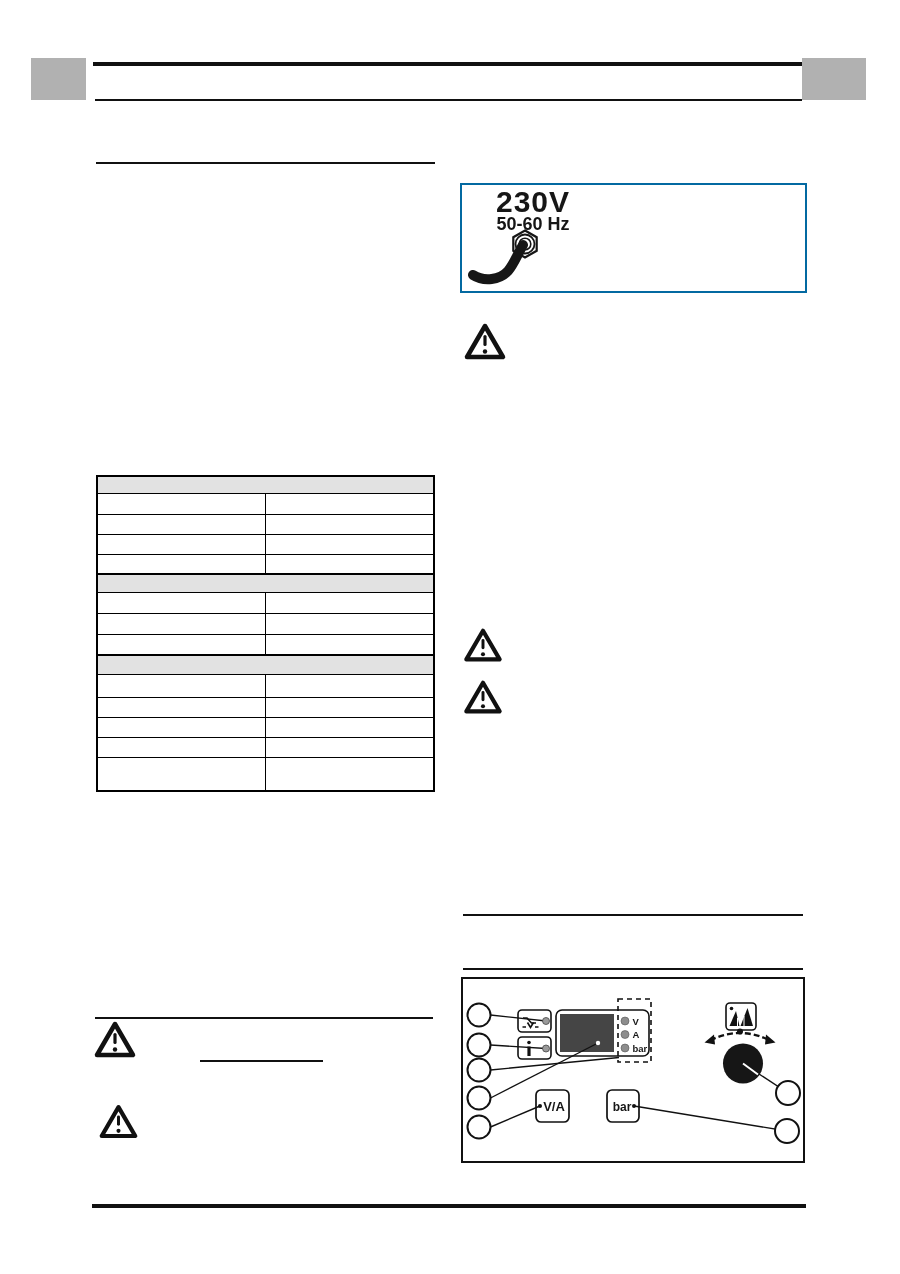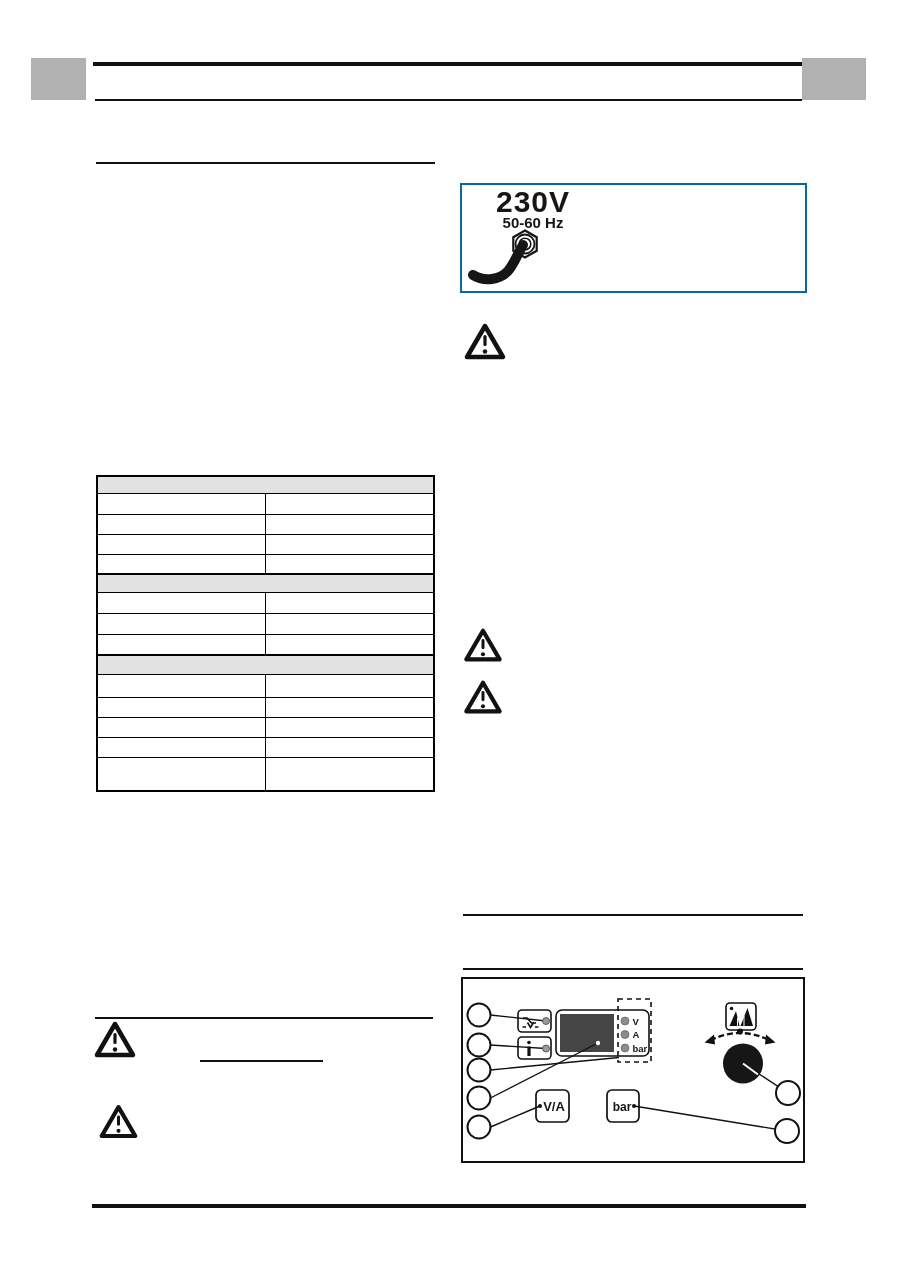--- a/index.html
+++ b/index.html
@@ -28,21 +28,21 @@
   .power-box{
     position:absolute;left:460px;top:183px;width:347px;height:110px;
     border:2px solid #0369a1;box-sizing:border-box;background:#fff;
   }
   .power-voltage{
     position:absolute;left:18px;top:0px;width:106px;text-align:center;
     font-size:30px;font-weight:bold;letter-spacing:1px;color:#161616;
   }
   .power-freq{
     position:absolute;left:18px;top:29px;width:106px;text-align:center;
-    font-size:15px;font-weight:bold;color:#161616;
+    font-size:18px;font-weight:bold;color:#161616;
   }
 
   .warning{position:absolute;width:44px;height:40px;}
 
   .panel-svg{position:absolute;left:461px;top:977px;}
   .svg-label{font-family:"Liberation Sans","DejaVu Sans",sans-serif;font-weight:bold;fill:#161616;}
 </style>
 </head>
 <body>
 

